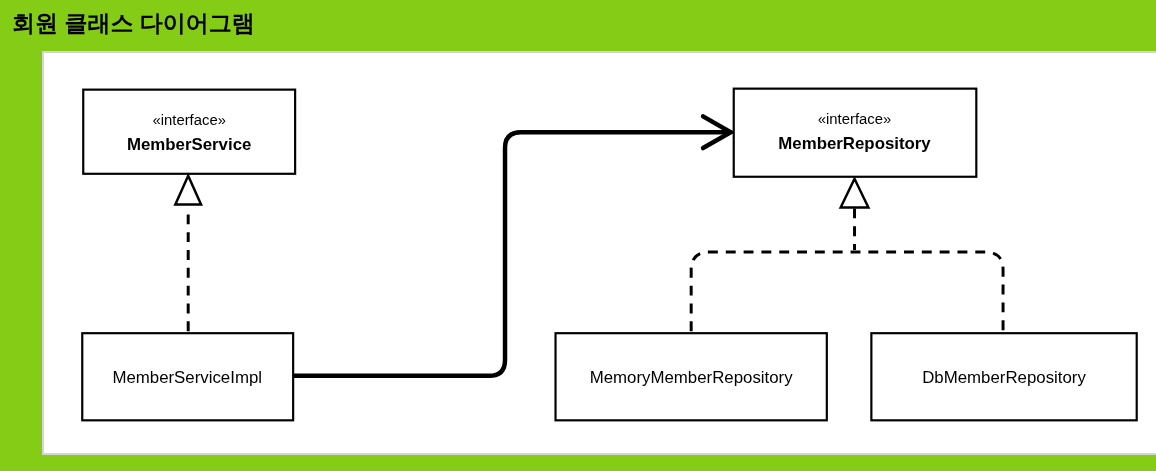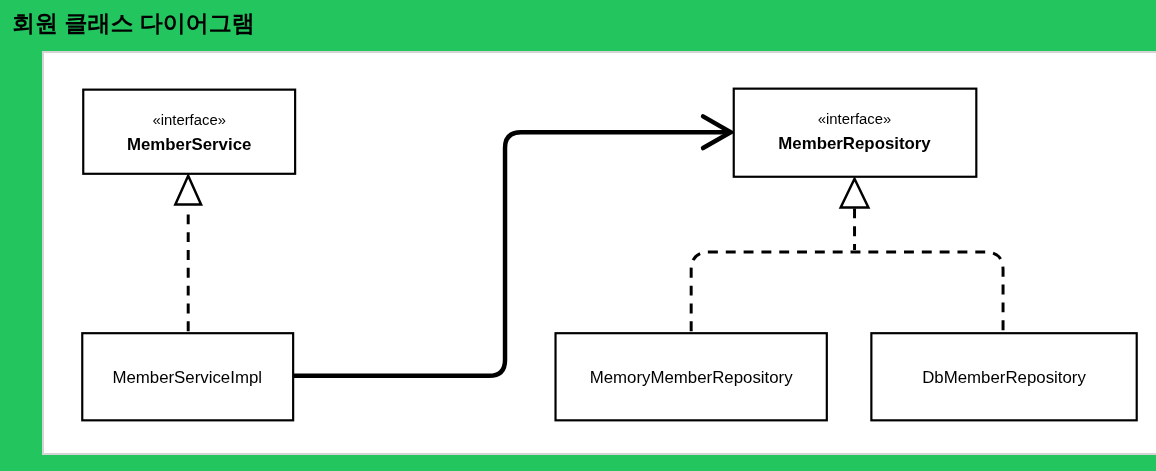--- a/index.html
+++ b/index.html
@@ -5,21 +5,21 @@
   html, body {
     margin: 0;
     padding: 0;
     background: #ffffff;
     font-family: "Liberation Sans", sans-serif;
   }
   .page {
     position: relative;
     width: 1156px;
     height: 471px;
-    background: #22c55e;
+    background: #84cc16;
     overflow: hidden;
   }
   .page-title {
     position: absolute;
     left: 12px;
     top: 8px;
     margin: 0;
     font-size: 23px;
     font-weight: bold;
     color: #000000;

